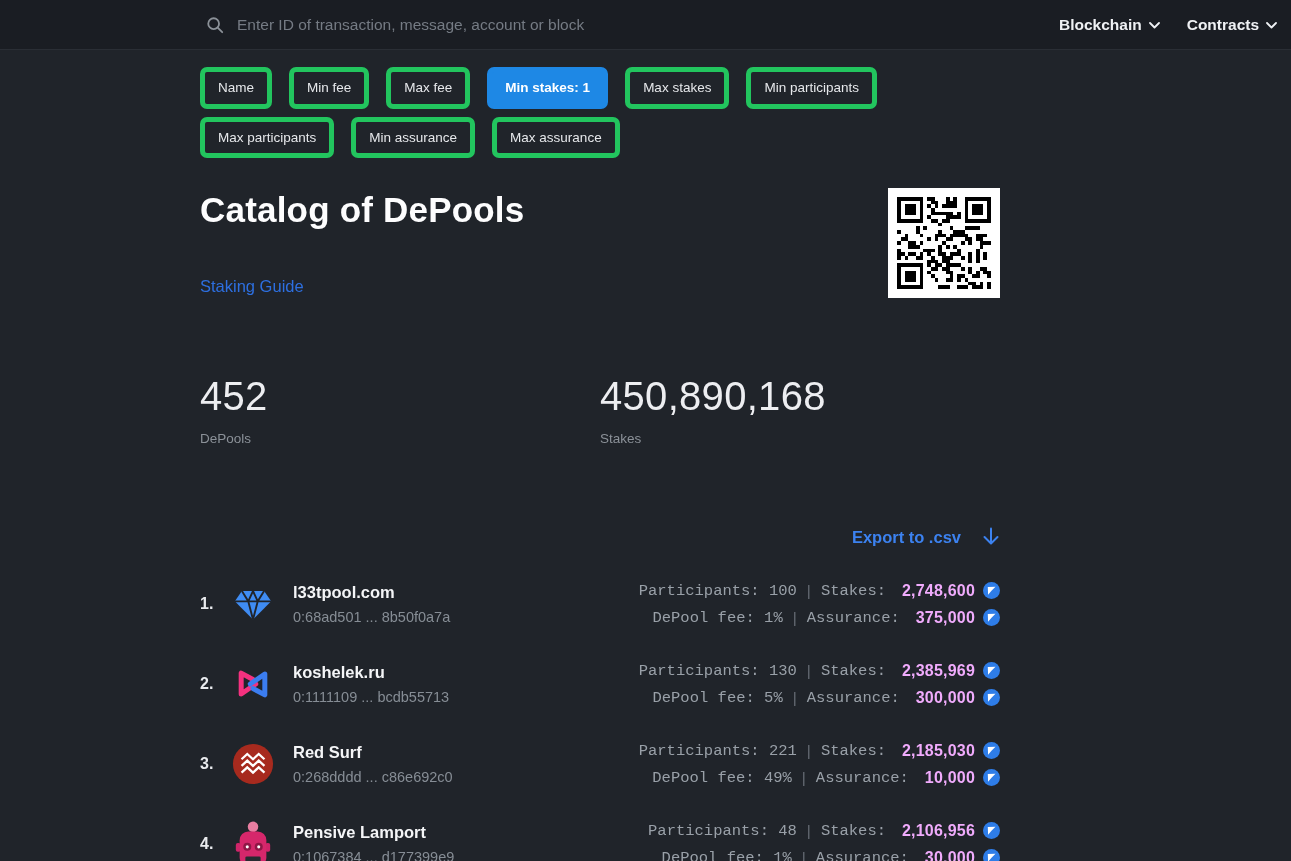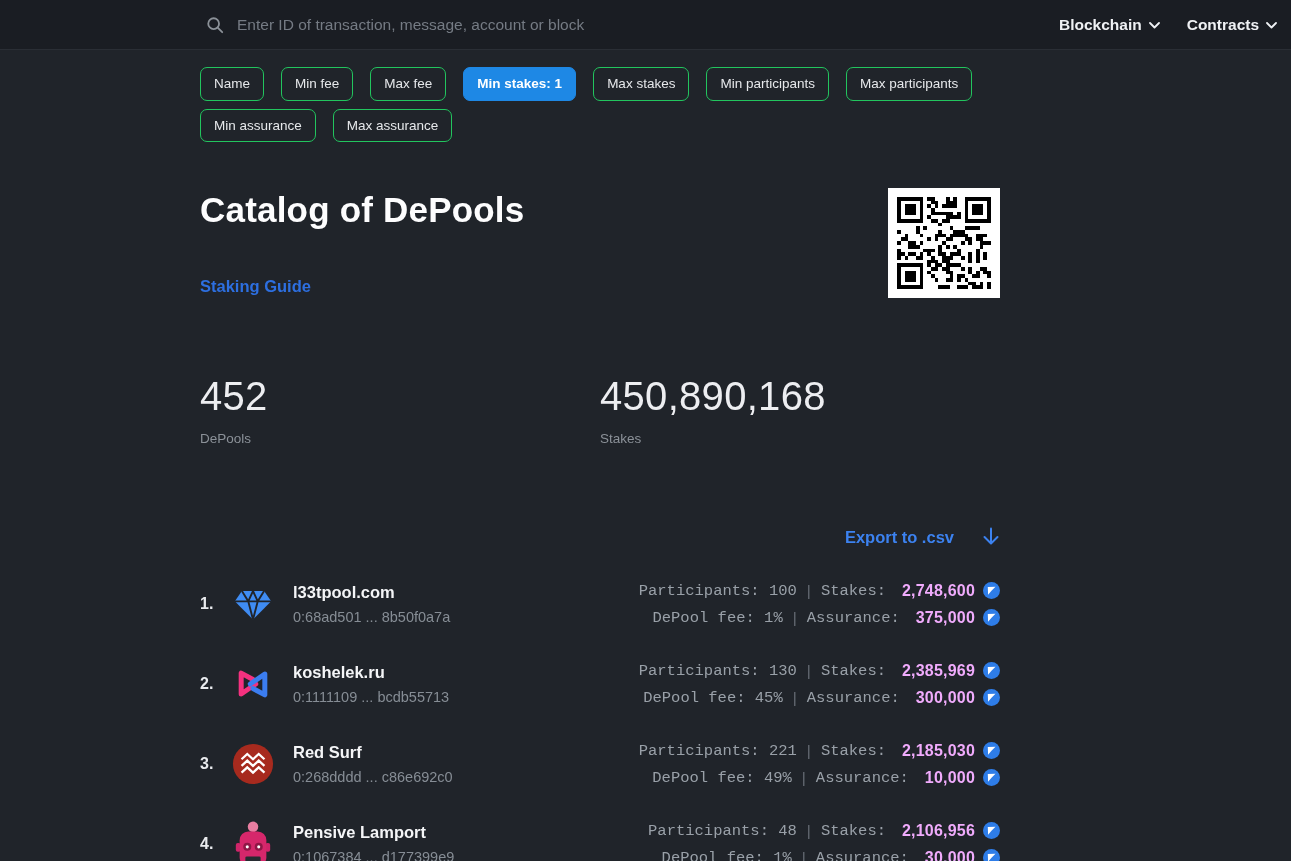--- a/index.html
+++ b/index.html
@@ -21,33 +21,33 @@
     color:#cfd3d8; font-size:15.5px; font-family:"Liberation Sans", sans-serif;
   }
   .searchbox input::placeholder { color:#757b84; }
   .topnav { position:absolute; left:1059px; top:0; height:50px; display:flex; align-items:center; gap:27px; white-space:nowrap; }
   .topnav .menu { display:flex; align-items:center; gap:7px; color:#eff1f4; font-size:15.5px; font-weight:700; cursor:pointer; }
   
   .content { position:absolute; top:50px; left:200px; width:800px; height:811px; }
   .chips { position:absolute; top:17px; left:0; width:800px; display:flex; flex-wrap:wrap; gap:8px 17px; }
   .chip {
     font-family:"Liberation Sans", sans-serif;
-    padding:8px 13px; border:1px solid #22c55e; border-radius:7px;
+    padding:8px 13px; border:5px solid #22c55e; border-radius:7px;
     background:transparent; color:#e6e8eb; font-size:13.5px; line-height:1.15; cursor:pointer;
   }
   .chip.active { background:var(--chip-active,#1e88e5); border-color:var(--chip-active,#1e88e5); color:#fff; font-weight:700; }
   .page-title { position:absolute; top:140px; left:0; margin:0; font-size:35px; font-weight:700; color:#fdfdfe; letter-spacing:.2px; }
-  .staking-guide { position:absolute; top:227px; left:0; color:var(--guide,#2d6fe0); font-size:16.5px; font-weight:700; text-decoration:none; cursor:pointer; }
+  .staking-guide { position:absolute; top:227px; left:0; color:var(--guide,#2d6fe0); font-size:16.5px; font-weight:400; text-decoration:none; cursor:pointer; }
   .qr { position:absolute; top:138px; right:0; width:112px; height:110px; background:#fff; padding:9px; }
   .qr svg { display:block; width:100%; height:100%; }
   .stats { position:absolute; top:324px; left:0; display:flex; width:800px; }
   .stat { width:400px; }
   .stat-value { font-size:40px; font-weight:400; color:#edeef1; letter-spacing:.3px; line-height:1.1; }
   .stat-label { margin-top:13px; font-size:13.5px; color:#8b9198; }
-  .export-row { position:absolute; top:477px; right:1px; display:flex; align-items:center; gap:29px; cursor:pointer;text-align:center; }
+  .export-row { position:absolute; top:477px; right:1px; display:flex; align-items:center; gap:22px; cursor:pointer;text-align:center; }
   .export-label { color:var(--link,#3c82f0); font-size:16.5px; font-weight:600; }
   
   .depool-list { position:absolute; top:514px; left:0; width:800px; margin:0; padding:0; list-style:none; }
   .row { height:80px; display:flex; align-items:center; cursor:pointer; }
   .row-rank { width:21px; flex:0 0 auto; font-size:16px; font-weight:700; color:#e9ebee; }
   .row-icon { flex:0 0 auto; width:42px; height:44px; margin-left:11px; display:flex; align-items:center; justify-content:center; }
   .row-id { margin-left:19px; }
   .row-name { font-size:16.5px; font-weight:700; color:#f4f5f7; line-height:1.1; }
   .row-address { margin-top:8px; font-size:14.5px; color:#868d95; }
   .row-stats { margin-left:auto; text-align:right; }
@@ -459,21 +459,21 @@
         <span class="lbl">Stakes:</span>
         <span class="val">2,385,969</span>
         <span class="crystal">
               <svg width="17" height="17" viewBox="0 0 32 32">
                 <circle cx="16" cy="16" r="16" fill="#2e7de8"></circle>
                 <polygon points="9.6,24 9,9.6 23.5,9 16,16.3" fill="#fff"></polygon>
               </svg>
             </span>
       </div>
       <div class="row-line">
-        <span class="lbl">DePool fee: 45%</span>
+        <span class="lbl">DePool fee: 5%</span>
         <span class="sep">|</span>
         <span class="lbl">Assurance:</span>
         <span class="val">300,000</span>
         <span class="crystal">
               <svg width="17" height="17" viewBox="0 0 32 32">
                 <circle cx="16" cy="16" r="16" fill="#2e7de8"></circle>
                 <polygon points="9.6,24 9,9.6 23.5,9 16,16.3" fill="#fff"></polygon>
               </svg>
             </span>
       </div>

